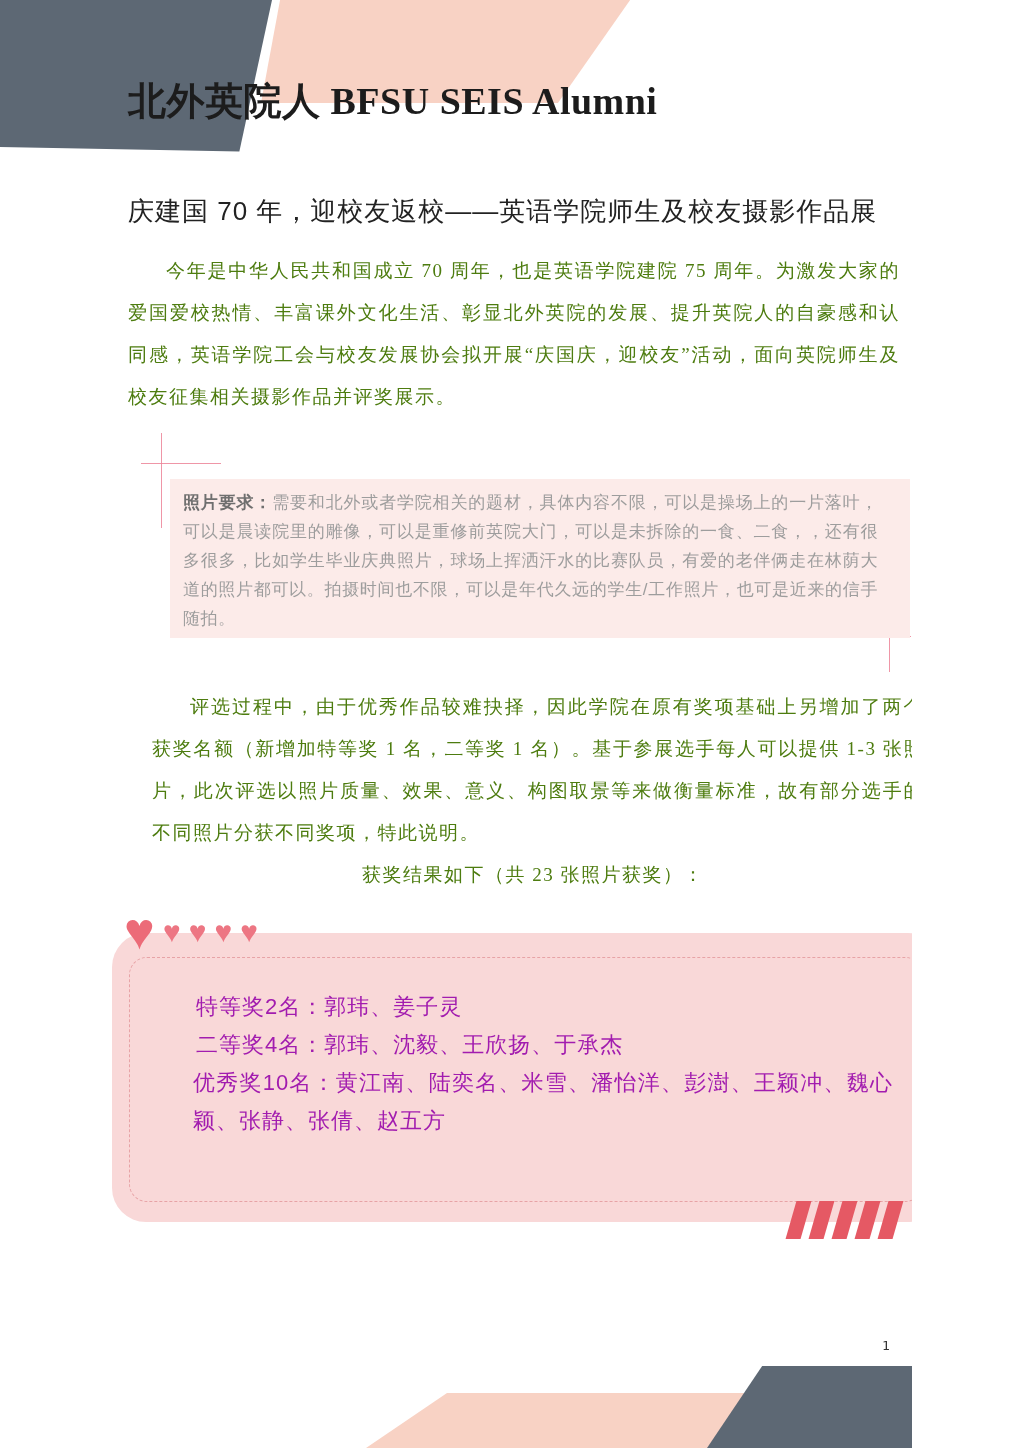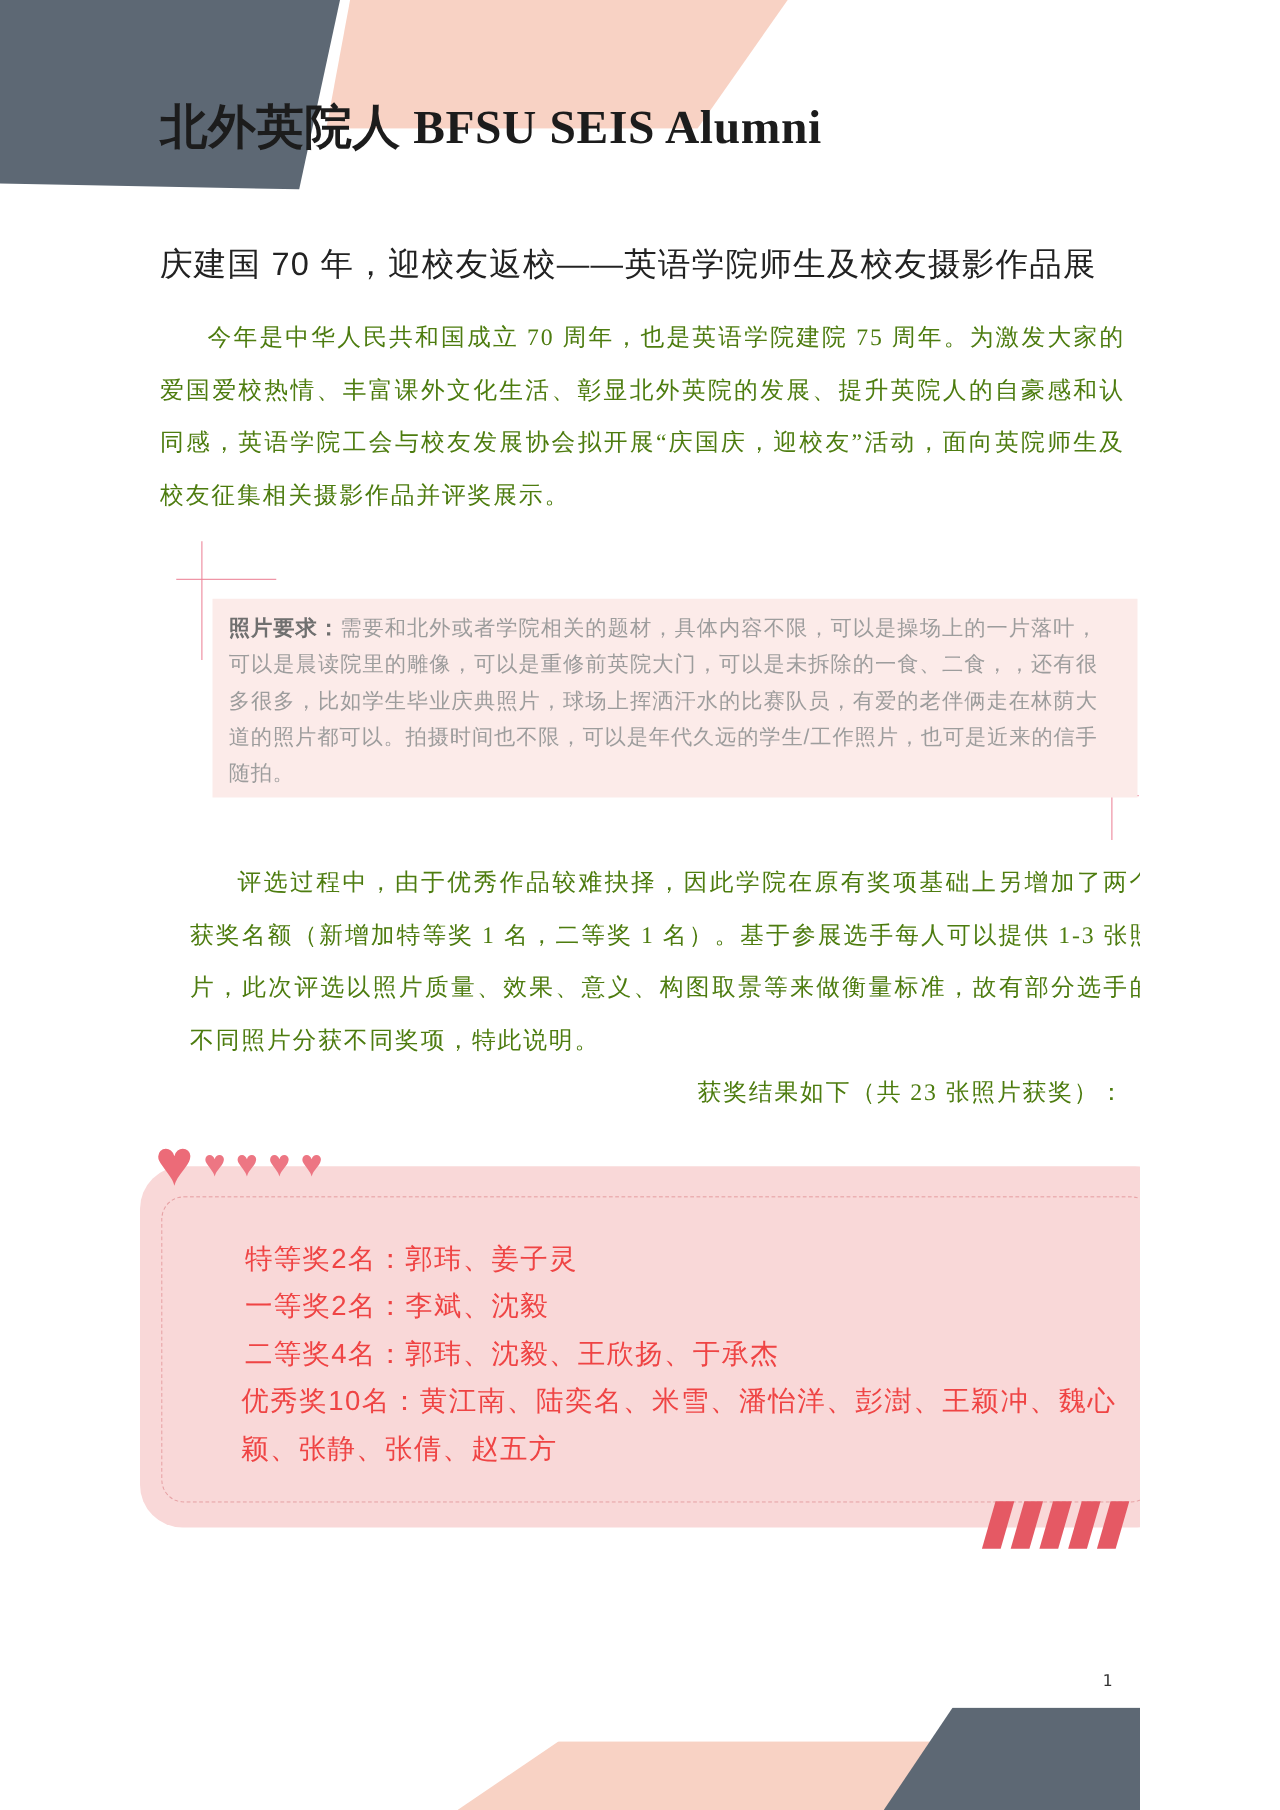--- a/index.html
+++ b/index.html
@@ -36,21 +36,21 @@
     font-family:"Liberation Sans","DejaVu Sans",sans-serif;white-space:nowrap;
   }
   
   .body-par{
     position:absolute;left:128px;width:772px;
     font-size:19px;line-height:42px;color:#4d7c0f;letter-spacing:1.5px;
     text-align:justify;text-indent:2em;margin:0;
   }
   .p1{top:250px;}
   .p2{top:686px;margin-left:24px;}
-  .p3{top:854px;text-align:right;}
+  .p3{top:854px;text-align:center;}
   
   .req-box{
     position:absolute;left:170px;top:479px;width:740px;height:159px;
     background:#fcebe9;box-sizing:border-box;padding:9px 32px 0 13px;
     font-family:"Liberation Sans","DejaVu Sans",sans-serif;
     font-size:17px;line-height:29px;color:#9d9d9d;letter-spacing:.5px;text-align:justify;
   }
   .req-box b{color:#6f6f6f;font-weight:700;}
   
   .mark{position:absolute;background:rgba(236,132,152,.85);}
@@ -69,21 +69,21 @@
   }
   .hearts{
     position:absolute;left:124px;top:906px;display:flex;align-items:center;gap:8px;
     color:#ec6b78;line-height:1;
   }
   .hearts .big{font-size:52px;}
   .hearts .small{font-size:30px;color:#ed7683;}
   .award-text{
     position:absolute;left:157px;top:988px;width:736px;
     font-family:"Liberation Sans","DejaVu Sans",sans-serif;
-    font-size:22px;line-height:38px;color:#ef4444;letter-spacing:1px;
+    font-size:22px;line-height:38px;color:#a21caf;letter-spacing:1px;
   }
   .award-line{white-space:nowrap;padding-left:39px;}
   .award-line.full{white-space:normal;padding-left:0;text-align:justify;margin-left:36px;}
   
   .stripes{position:absolute;left:791px;top:1201px;display:flex;gap:8px;}
   .stripes span{display:block;width:15px;height:38px;background:#e55964;transform:skewX(-16deg);}
   
   .page-num{
     position:absolute;left:882px;top:1338px;font-size:13px;color:#333;
     font-family:"DejaVu Sans Mono","Liberation Mono",monospace;
@@ -124,21 +124,20 @@
   <div class="hearts">
     <span class="big">♥</span>
     <span class="small">♥</span>
     <span class="small">♥</span>
     <span class="small">♥</span>
     <span class="small">♥</span>
   </div>
 
   <div class="award-text">
     <div class="award-line">特等奖2名：郭玮、姜子灵</div>
-    <div class="award-line">一等奖2名：李斌、沈毅</div>
     <div class="award-line">二等奖4名：郭玮、沈毅、王欣扬、于承杰</div>
     <div class="award-line full">优秀奖10名：黄江南、陆奕名、米雪、潘怡洋、彭澍、王颖冲、魏心颖、张静、张倩、赵五方</div>
   </div>
 
   <div class="stripes">
     <span></span>
     <span></span>
     <span></span>
     <span></span>
     <span></span>

